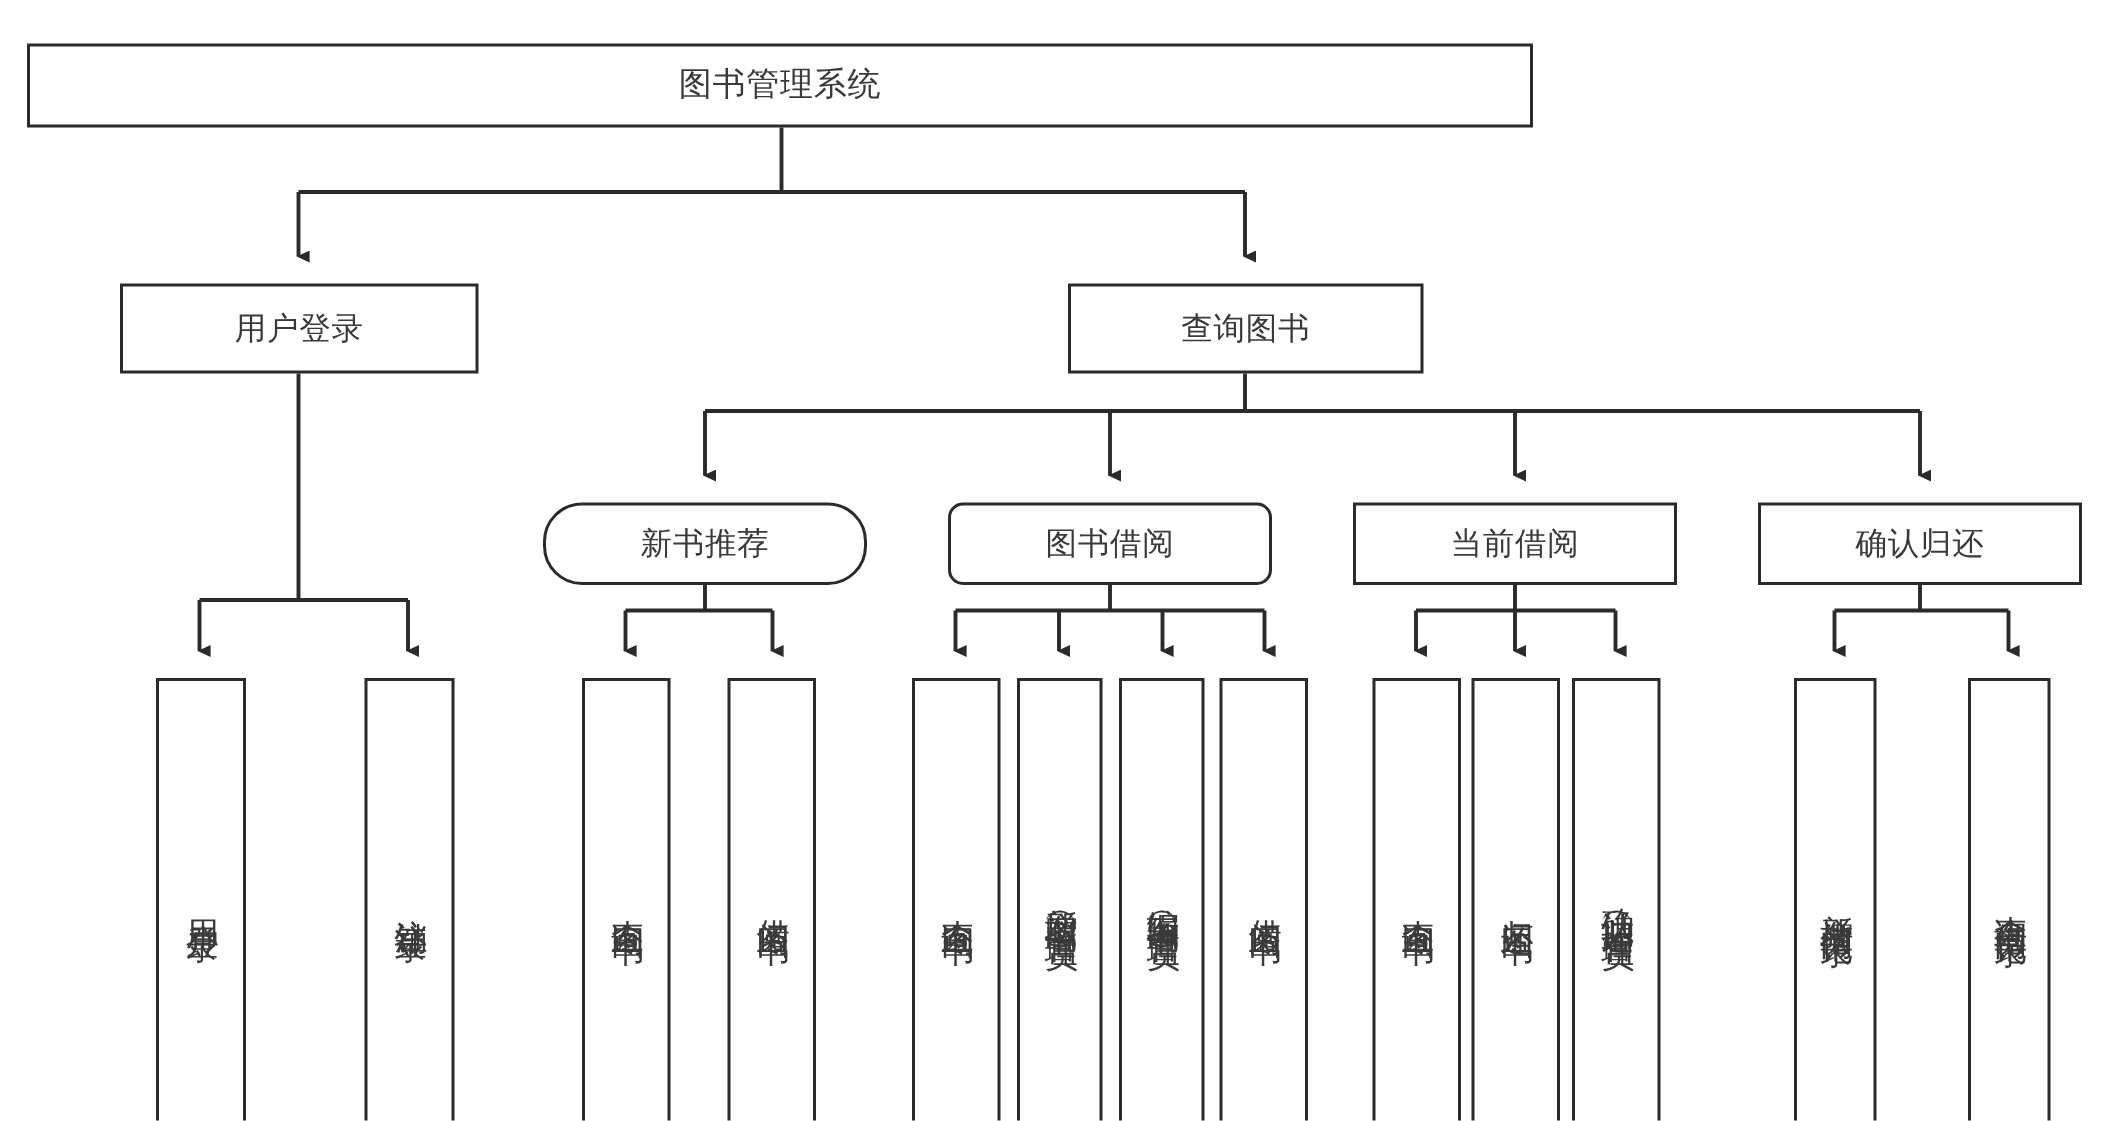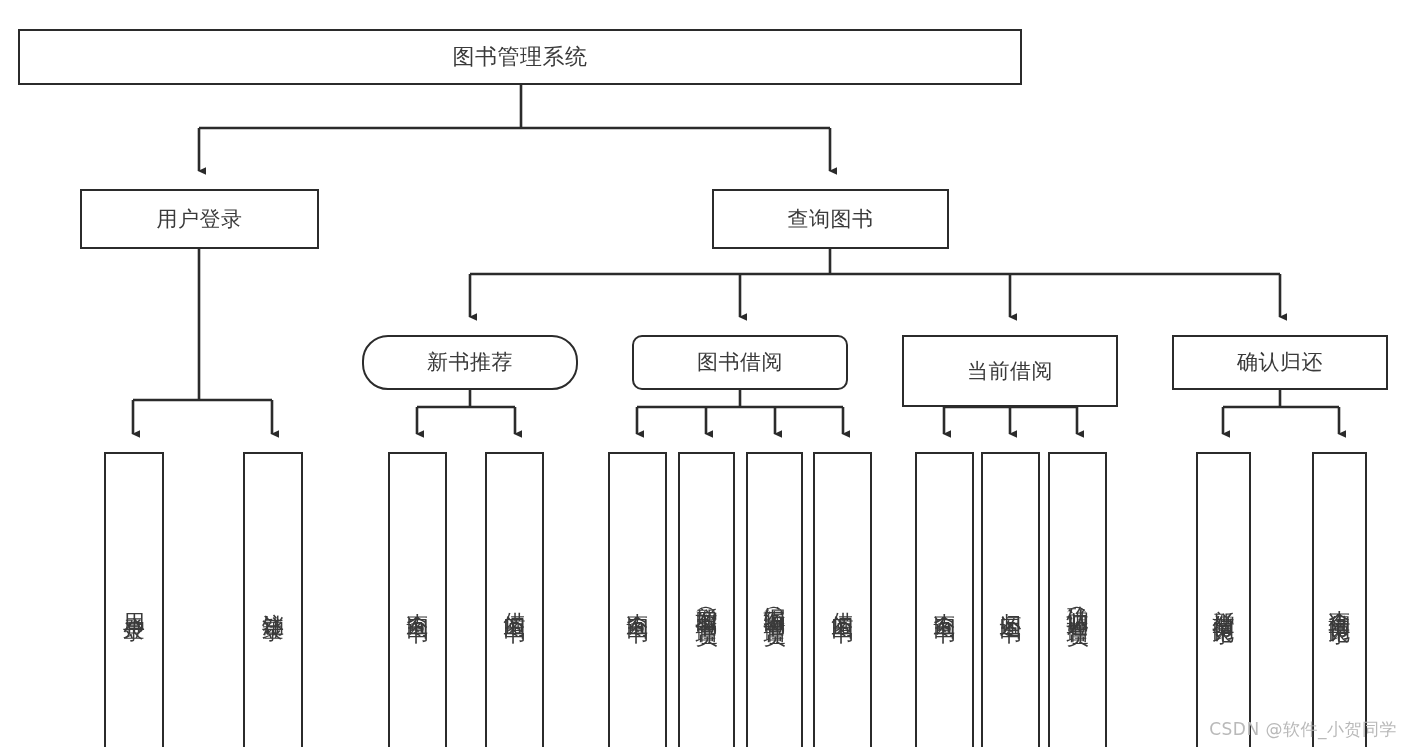--- a/index.html
+++ b/index.html
@@ -106,21 +106,21 @@
       </div>
       <div class="node-box" style="left: 712px; top: 172px; width: 237px; height: 60px;">
         <span class="node-label">查询图书</span>
       </div>
       <div class="node-box" style="left: 362px; top: 318px; width: 216px; height: 55px; border-radius: 26px;">
         <span class="node-label">新书推荐</span>
       </div>
       <div class="node-box" style="left: 632px; top: 318px; width: 216px; height: 55px; border-radius: 10px;">
         <span class="node-label">图书借阅</span>
       </div>
-      <div class="node-box" style="left: 902px; top: 318px; width: 216px; height: 72px;">
+      <div class="node-box" style="left: 902px; top: 318px; width: 216px; height: 55px;">
         <span class="node-label">当前借阅</span>
       </div>
       <div class="node-box" style="left: 1172px; top: 318px; width: 216px; height: 55px;">
         <span class="node-label">确认归还</span>
       </div>
       <div class="node-box" style="left: 104px; top: 435px; width: 60px; height: 298px;">
         <span class="node-label vertical">用户登录</span>
       </div>
       <div class="node-box" style="left: 243px; top: 435px; width: 60px; height: 298px;">
         <span class="node-label vertical">注销登录</span>
@@ -153,14 +153,13 @@
         <span class="node-label vertical">确认归还（管理员）</span>
       </div>
       <div class="node-box" style="left: 1196px; top: 435px; width: 55px; height: 298px;">
         <span class="node-label vertical">新增借阅记录</span>
       </div>
       <div class="node-box" style="left: 1312px; top: 435px; width: 55px; height: 298px;">
         <span class="node-label vertical">查询借阅记录</span>
       </div>
     </div>
 
-  <div class="watermark">CSDN @软件_小贺同学</div>
 </div>
 
 </body></html>

